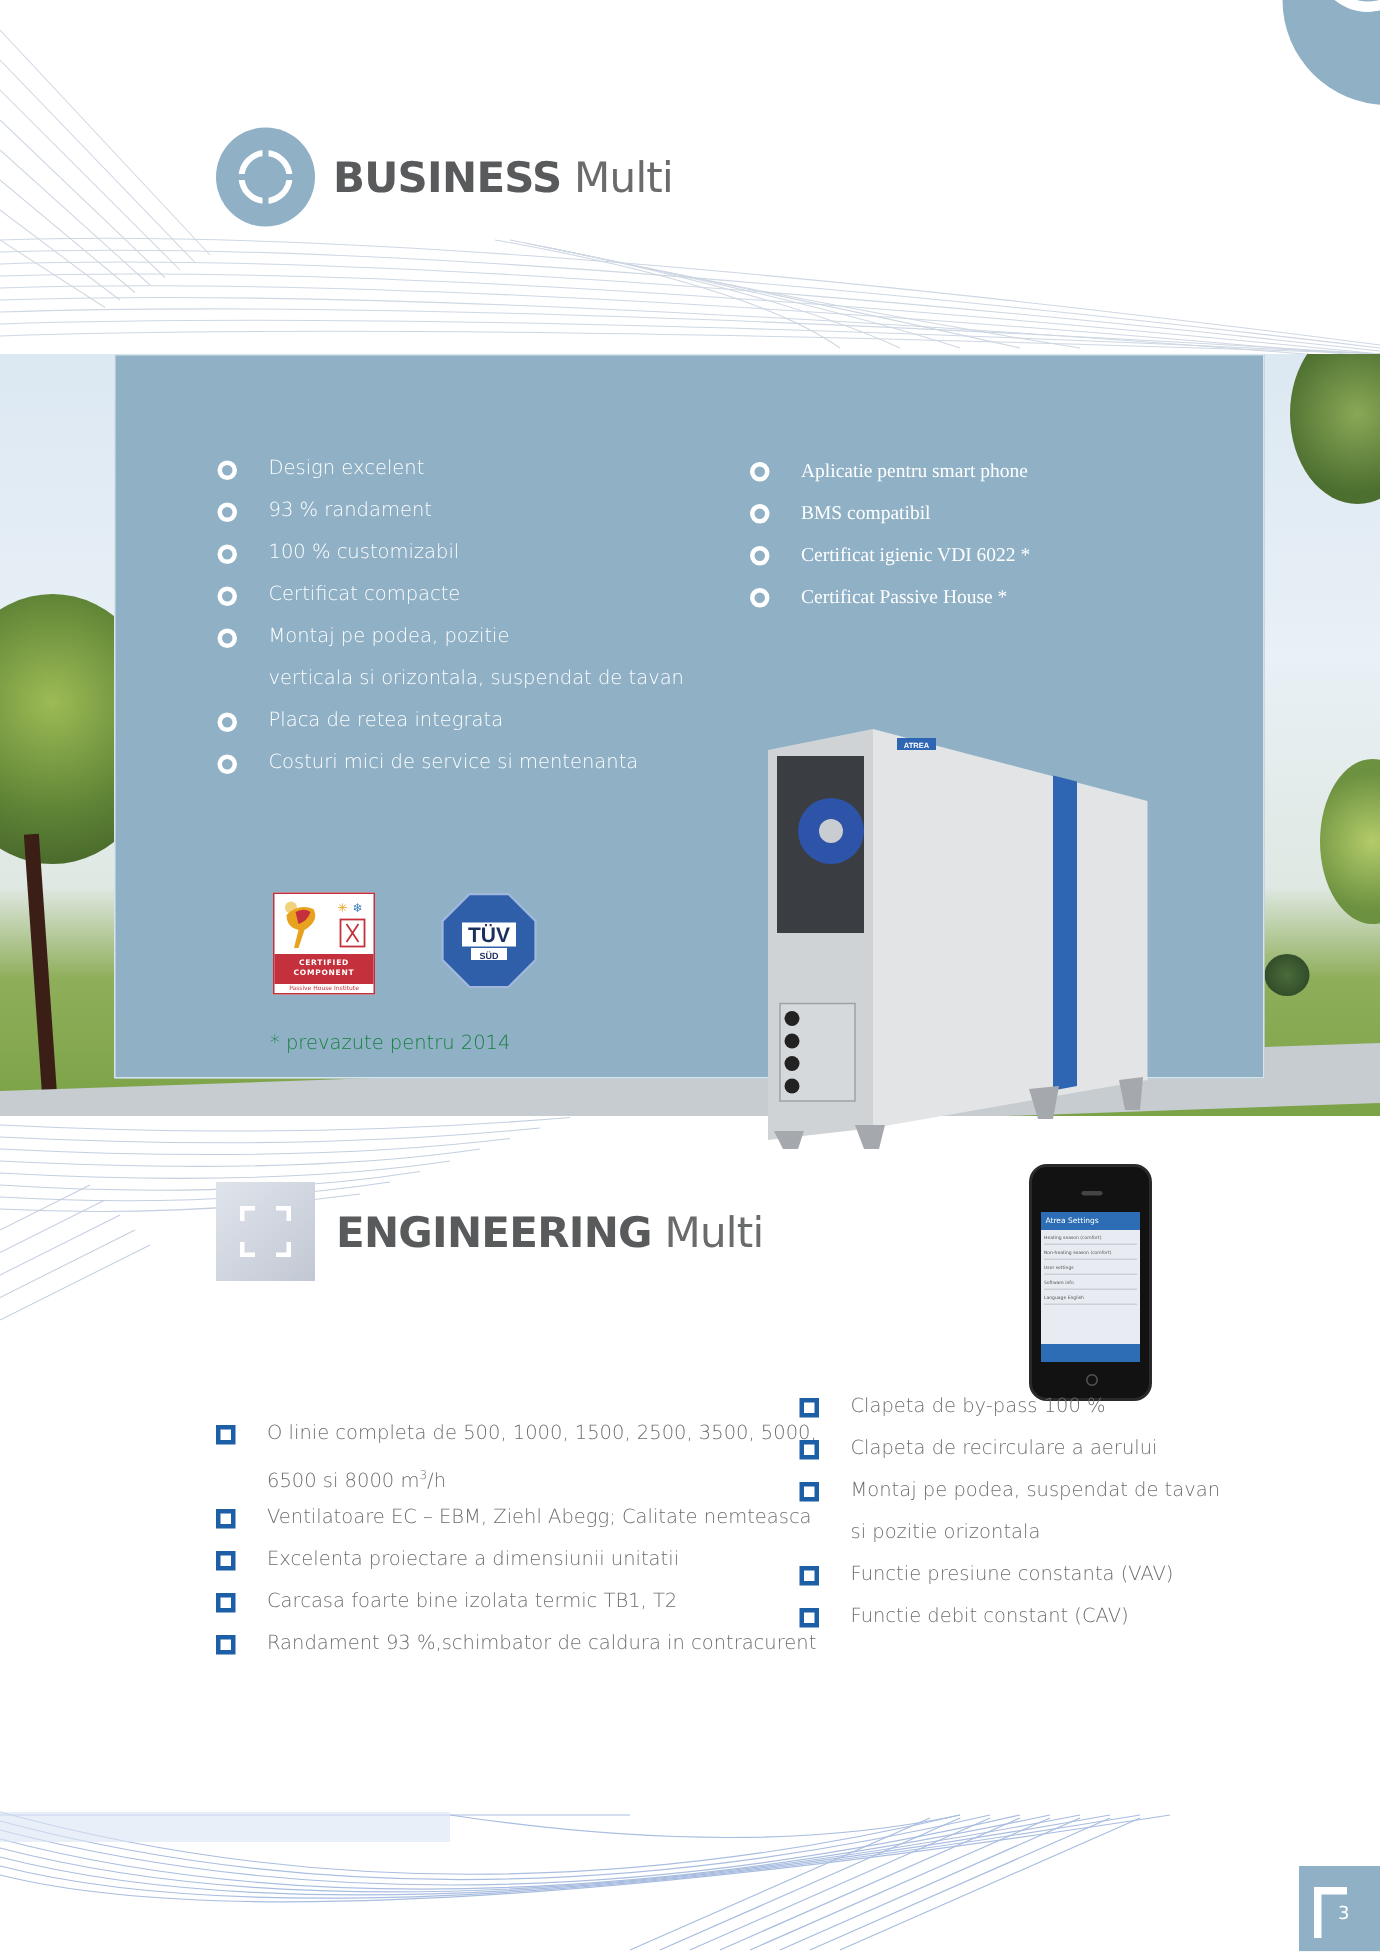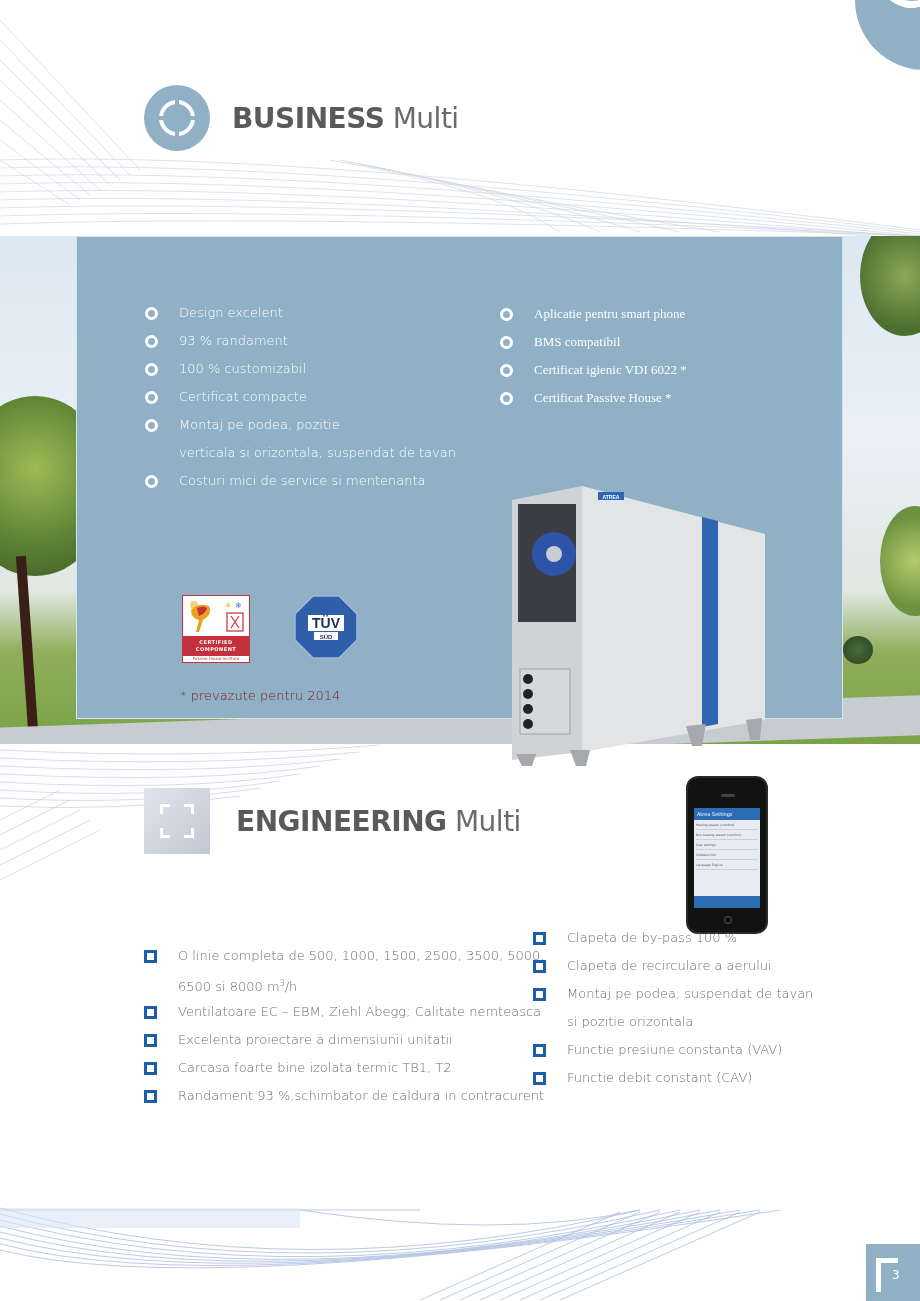--- a/index.html
+++ b/index.html
@@ -15,21 +15,21 @@
   .corner-circle { position: absolute; left: 855px; top: -70px; width: 140px; height: 140px; border-radius: 50%; background: #8fb0c5; }
   .corner-circle .arc { position: absolute; left: 22px; top: 8px; width: 70px; height: 70px; border-radius: 50%; border: 7px solid transparent; border-left-color: #ffffff; border-bottom-color: #ffffff; transform: rotate(-10deg); }
 
   
   .sec-head { position: absolute; display: flex; align-items: center; }
   .biz-icon { width: 66px; height: 66px; border-radius: 50%; background: #8fb0c5; position: relative; }
   .biz-icon .ring { position: absolute; left: 15px; top: 15px; width: 36px; height: 36px; border-radius: 50%; border: 4px solid #ffffff; }
   .biz-icon .gap { position: absolute; background: #8fb0c5; }
   .eng-icon { width: 66px; height: 66px; background: linear-gradient(135deg, #dfe4ec 0%, #c2c8d3 100%); position: relative; }
   .eng-icon .corner { position: absolute; width: 10px; height: 10px; border-color: #ffffff; border-style: solid; }
-  .sec-title { font-family: "DejaVu Sans", "Liberation Sans", sans-serif; font-size: 28px; color: #595a5c; margin-left: 22px; letter-spacing: -0.5px; }
+  .sec-title { font-family: "DejaVu Sans", "Liberation Sans", sans-serif; font-size: 28px; color: #595a5c; margin-left: 12px; letter-spacing: -0.5px; }
   .sec-title b { font-weight: bold; }
   .sec-title span.light { font-weight: normal; color: #6a6b6d; }
 
   
   .photo-band { position: absolute; left: 0; top: 236px; width: 920px; height: 508px; overflow: hidden;
     background: linear-gradient(180deg, #dce8f2 0%, #e9f0f6 40%, #dfe8e2 70%, #8fae5a 82%, #7aa246 100%); }
   .tree { position: absolute; border-radius: 50%; }
   .trunk { position: absolute; background: #3b1f17; }
   .road { position: absolute; background: #c6ccd0; }
 
@@ -39,21 +39,21 @@
   .feat-list li { position: relative; font-size: 13px; color: #ffffff; line-height: 28px; height: 28px; padding-left: 34px; white-space: nowrap; font-weight: 300; }
   .feat-list li .bullet { position: absolute; left: 0; top: 8px; width: 13px; height: 13px; border-radius: 50%; border: 3px solid #ffffff; }
   .feat-list li.cont { padding-left: 34px; text-align: center; }
 
   .badge-phi { position: absolute; left: 182px; top: 595px; width: 68px; height: 68px; background: #ffffff; border: 1px solid #c4303b; }
   .badge-phi .top { position: absolute; left: 0; top: 0; width: 66px; height: 40px; }
   .badge-phi .band { position: absolute; left: 0; top: 40px; width: 66px; height: 20px; background: #c4303b; color: #ffffff; font-size: 5px; font-weight: bold; text-align: center; line-height: 7px; padding-top: 3px; letter-spacing: 0.5px; }
   .badge-phi .foot { position: absolute; left: 0; top: 60px; width: 66px; height: 6px; color: #c4303b; font-size: 4px; text-align: center; line-height: 6px; }
   .badge-tuv { position: absolute; left: 294px; top: 595px; width: 64px; height: 64px; }
 
-  .footnote { position: absolute; left: 180px; top: 688px; font-size: 13px; color: #7f1d1d; font-weight: 300; }
+  .footnote { position: absolute; left: 180px; top: 688px; font-size: 13px; color: #15803d; font-weight: 300; }
 
   
   .ahu { position: absolute; left: 510px; top: 484px; width: 260px; height: 282px; }
 
   
   .phone { position: absolute; left: 686px; top: 776px; width: 82px; height: 158px; background: #121212; border-radius: 12px; border: 2px solid #2a2a2a; }
   .phone .speaker { position: absolute; left: 33px; top: 16px; width: 14px; height: 3px; background: #444; border-radius: 2px; }
   .phone .screen { position: absolute; left: 6px; top: 30px; width: 66px; height: 100px; background: #e8ecf2; overflow: hidden; }
   .phone .screen .bar { height: 12px; background: #2c6db5; color: #fff; font-size: 5px; line-height: 12px; padding-left: 3px; }
   .phone .screen .row { height: 10px; border-bottom: 1px solid #c9d0d8; margin: 0 2px; font-size: 3px; color: #555; line-height: 10px; }
@@ -165,20 +165,21 @@
 
   <div class="blue-panel"></div>
 
   <ul class="feat-list" style="left:145px; top:299px;">
     <li><span class="bullet"></span><span>Design excelent</span></li>
     <li><span class="bullet"></span><span>93 % randament</span></li>
     <li><span class="bullet"></span><span>100 % customizabil</span></li>
     <li><span class="bullet"></span><span>Certificat compacte</span></li>
     <li><span class="bullet"></span><span>Montaj pe podea, pozitie</span></li>
     <li class="cont"><span>verticala si orizontala, suspendat de tavan</span></li>
+    <li><span class="bullet"></span><span>Placa de retea integrata</span></li>
     <li><span class="bullet"></span><span>Costuri mici de service si mentenanta</span></li>
   </ul>
 
   <ul class="feat-list" style="left:500px; top:300px;font-family:Liberation Serif, serif;">
     <li><span class="bullet"></span><span>Aplicatie pentru smart phone</span></li>
     <li><span class="bullet"></span><span>BMS compatibil</span></li>
     <li><span class="bullet"></span><span>Certificat igienic VDI 6022 *</span></li>
     <li><span class="bullet"></span><span>Certificat Passive House *</span></li>
   </ul>
 
@@ -226,21 +227,21 @@
     <text x="101" y="14.5" font-size="5" fill="#ffffff" text-anchor="middle" font-family="Liberation Sans, sans-serif" font-weight="bold">ATREA</text>
   </svg>
 
   <div class="sec-head" style="left:144px; top:788px;">
     <div class="eng-icon">
       <div class="corner" style="left:16px; top:16px; border-width:3px 0 0 3px;"></div>
       <div class="corner" style="left:40px; top:16px; border-width:3px 3px 0 0;"></div>
       <div class="corner" style="left:16px; top:40px; border-width:0 0 3px 3px;"></div>
       <div class="corner" style="left:40px; top:40px; border-width:0 3px 3px 0;"></div>
     </div>
-    <div class="sec-title" style="margin-left:26px;text-align:right;">
+    <div class="sec-title" style="margin-left:14px;text-align:right;">
       <b>ENGINEERING</b> <span class="light">Multi</span>
     </div>
   </div>
 
   <div class="phone">
     <div class="speaker"></div>
     <div class="screen">
       <div class="bar">Atrea  Settings</div>
       <div class="row">Heating season (comfort)</div>
       <div class="row">Non-heating season (comfort)</div>

